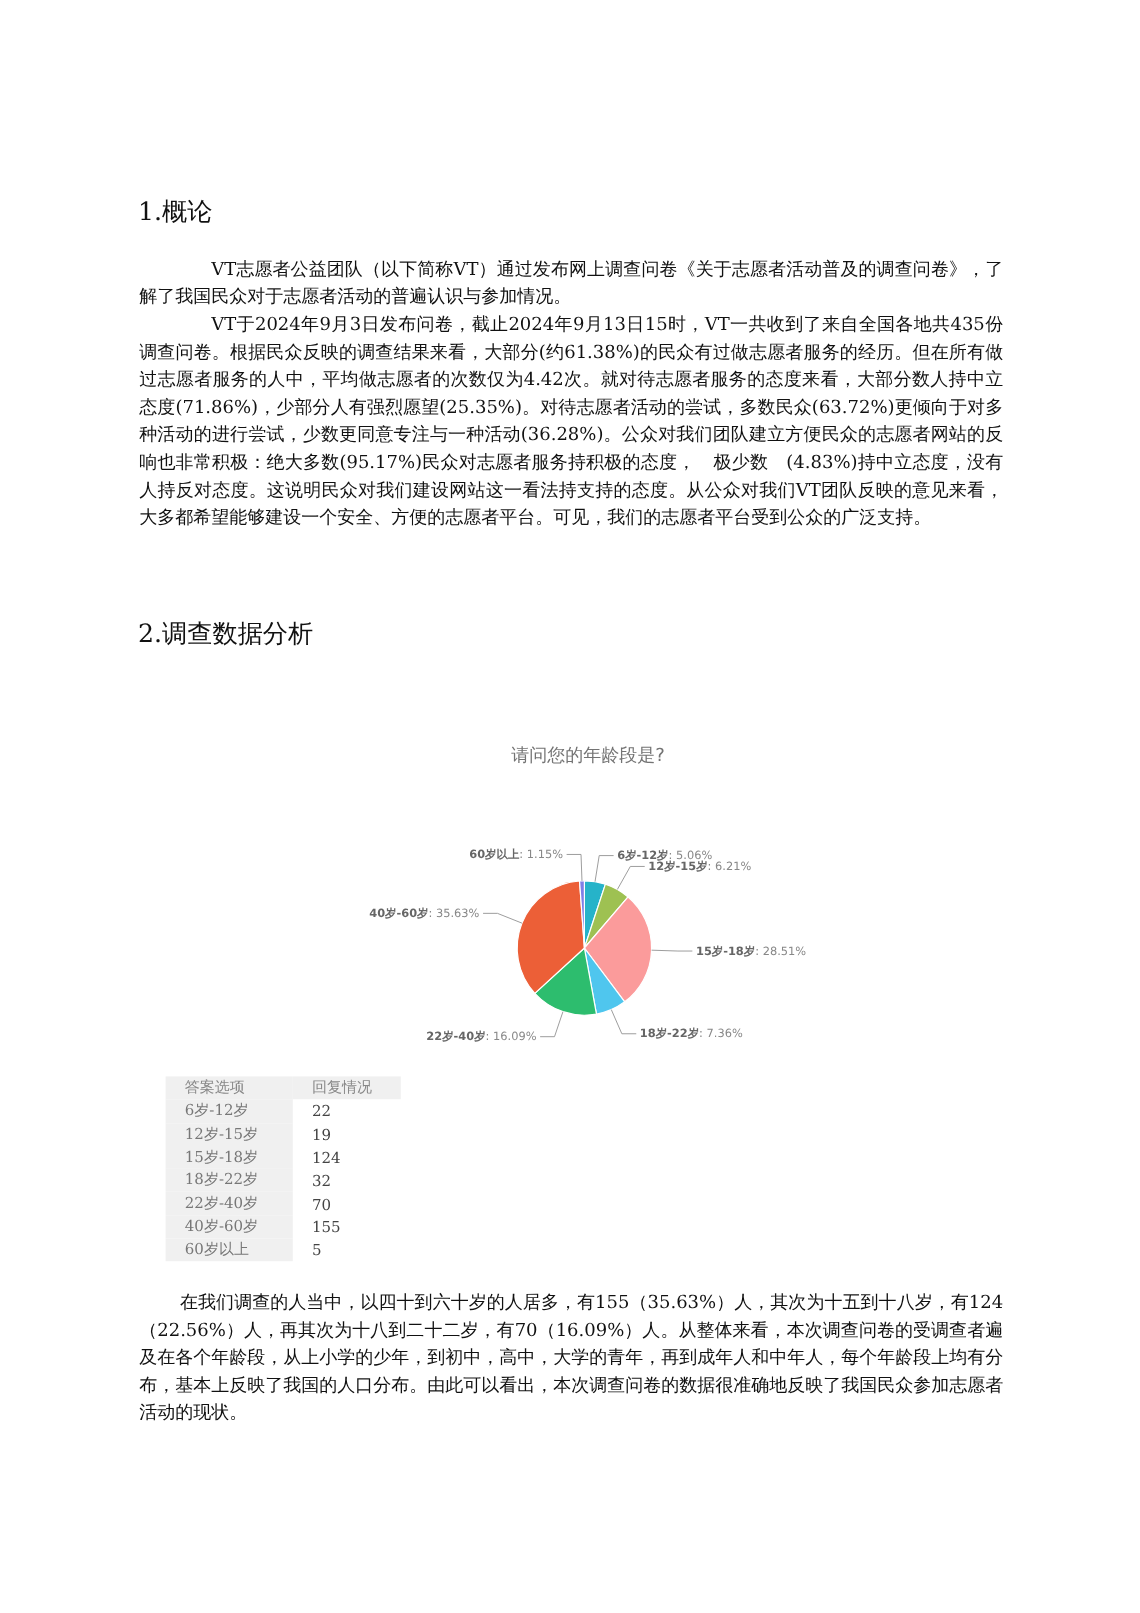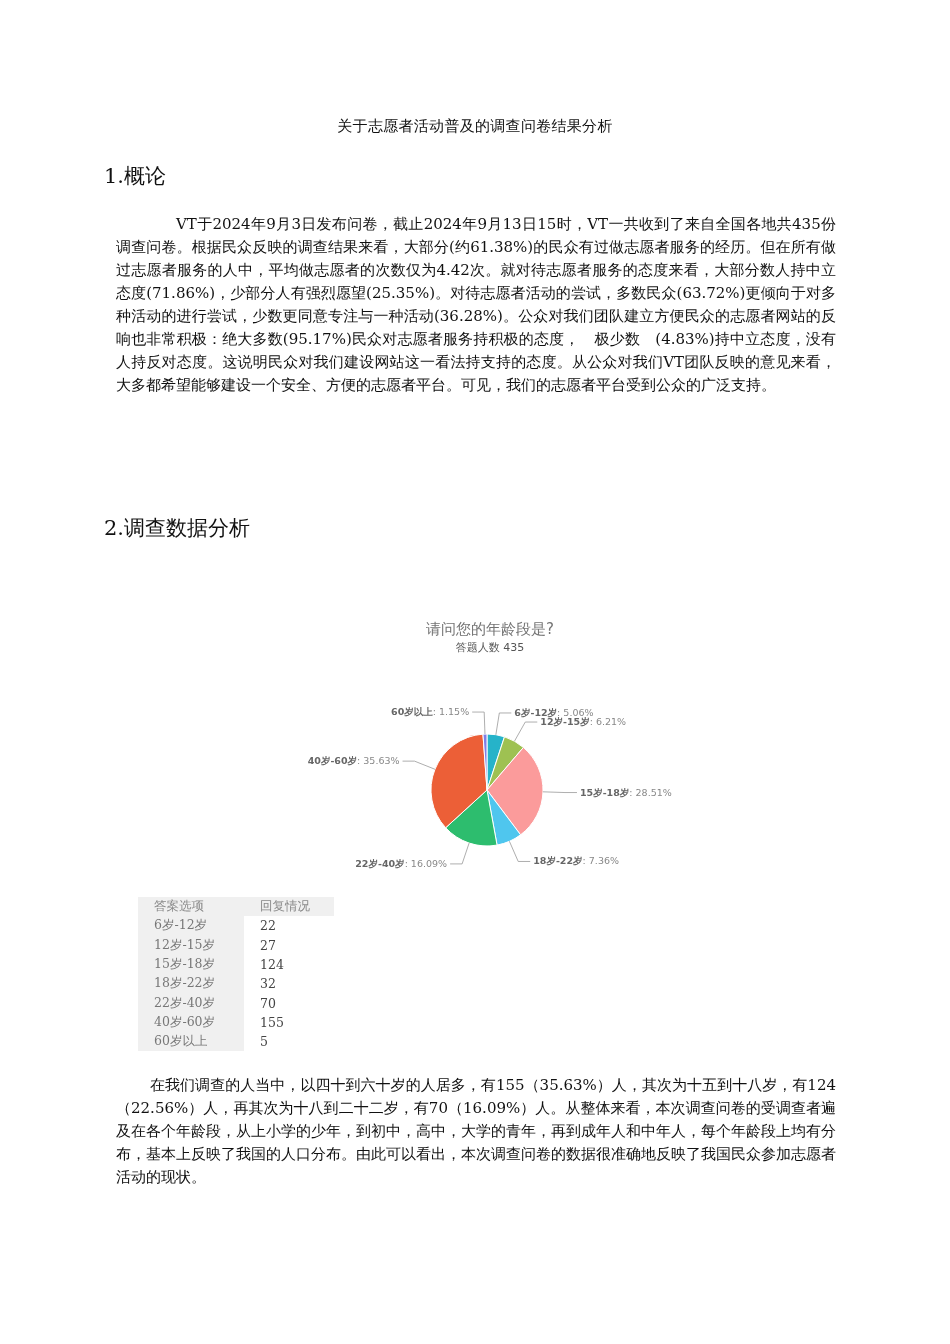--- a/index.html
+++ b/index.html
@@ -7,21 +7,21 @@
     width: 950px; height: 1344px; position: relative; overflow: hidden;
     font-family: "DejaVu Serif", "Liberation Serif", serif;
     color: #111;
   }
   .page { position: absolute; left: 0; top: 0; width: 950px; height: 1344px; }
   .doc-title {
     position: absolute; top: 117px; left: 0; width: 950px;
     text-align: center; font-size: 15px; letter-spacing: 0.3px;
   }
   .h1 {
-    position: absolute; left: 104px; font-size: 21px; font-weight: normal;
+    position: absolute; left: 115px; font-size: 21px; font-weight: normal;
   }
   .para {
     position: absolute; left: 116px; width: 720px;
     font-size: 15px; line-height: 23px; text-align: justify;
   }
   .para p { margin: 0; text-indent: 60px; }
   .sub {
     position: absolute; left: 116px; top: 566px; font-size: 17px;
   }
   .chart-wrap { position: absolute; left: 280px; top: 612px; width: 420px; height: 270px; }
@@ -43,33 +43,32 @@
   }
   .tbl td { padding: 0 16px; height: 19.3px; white-space: nowrap; }
   .tbl td.c1 { background: #f0f0f0; width: 74px; }
   .tbl td.c2 { color: #444; width: 58px; }
   .tbl tr.hdr td { background: #f0f0f0; color: #888; }
 </style>
 </head>
 <body>
 
 <div class="page">
-  <div class="doc-title">关于志愿者活动普及的调查问卷结果分析</div>
 
   <div class="h1" style="top:162px;">1.概论</div>
 
   <div class="para" style="top:213px;">
+    <p>VT志愿者公益团队（以下简称VT）通过发布网上调查问卷《关于志愿者活动普及的调查问卷》，了解了我国民众对于志愿者活动的普遍认识与参加情况。</p>
     <p>VT于2024年9月3日发布问卷，截止2024年9月13日15时，VT一共收到了来自全国各地共435份调查问卷。根据民众反映的调查结果来看，大部分(约61.38%)的民众有过做志愿者服务的经历。但在所有做过志愿者服务的人中，平均做志愿者的次数仅为4.42次。就对待志愿者服务的态度来看，大部分数人持中立态度(71.86%)，少部分人有强烈愿望(25.35%)。对待志愿者活动的尝试，多数民众(63.72%)更倾向于对多种活动的进行尝试，少数更同意专注与一种活动(36.28%)。公众对我们团队建立方便民众的志愿者网站的反响也非常积极：绝大多数(95.17%)民众对志愿者服务持积极的态度，　极少数　(4.83%)持中立态度，没有人持反对态度。这说明民众对我们建设网站这一看法持支持的态度。从公众对我们VT团队反映的意见来看，大多都希望能够建设一个安全、方便的志愿者平台。可见，我们的志愿者平台受到公众的广泛支持。</p>
   </div>
 
   <div class="h1" style="top:514px;">2.调查数据分析</div>
 
   <div class="chart-wrap">
     <div class="chart-title">请问您的年龄段是?</div>
-    <div class="chart-sub">答题人数 435</div>
     <svg class="pie" id="pie" width="420" height="270">
         <path d="M207,178 L207,122 A56,56 0 0 1 224.49715867441634,124.80367081910353 Z" fill="#26b3c9" stroke="#ffffff" stroke-width="1"></path>
         <polyline points="215.86017962204485,122.70535996079637 219.34096447356248,100.98246565968066 231.34096447356248,100.98246565968066" fill="none" stroke="#999" stroke-width="0.8"></polyline>
         <text x="234.34096447356248" y="103.98246565968066" text-anchor="start"><tspan font-weight="bold" fill="#666">6岁-12岁</tspan><tspan fill="#888">: </tspan><tspan fill="#888">5.06%</tspan></text>
         <path d="M207,178 L224.49715867441634,124.80367081910353 A56,56 0 0 1 243.40751772180707,135.45011570713376 Z" fill="#9ec152" stroke="#ffffff" stroke-width="1"></path>
         <polyline points="234.47299094627044,129.2021028274154 245.2659516751624,110.03150036675713 257.2659516751624,110.03150036675713" fill="none" stroke="#999" stroke-width="0.8"></polyline>
         <text x="260.2659516751624" y="113.03150036675713" text-anchor="start"><tspan font-weight="bold" fill="#666">12岁-15岁</tspan><tspan fill="#888">: </tspan><tspan fill="#888">6.21%</tspan></text>
         <path d="M207,178 L243.40751772180707,135.45011570713376 A56,56 0 0 1 240.56690720957684,222.8248005057876 Z" fill="#fb9b9b" stroke="#ffffff" stroke-width="1"></path>
         <polyline points="262.9704289963504,179.81963676718772 284.95881181634513,180.5344940685829 296.95881181634513,180.5344940685829" fill="none" stroke="#999" stroke-width="0.8"></polyline>
         <text x="299.95881181634513" y="183.5344940685829" text-anchor="start"><tspan font-weight="bold" fill="#666">15岁-18岁</tspan><tspan fill="#888">: </tspan><tspan fill="#888">28.51%</tspan></text>
@@ -93,21 +92,21 @@
         <tr class="hdr">
           <td class="c1">答案选项</td>
           <td class="c2">回复情况</td>
         </tr>
         <tr>
           <td class="c1">6岁-12岁</td>
           <td class="c2">22</td>
         </tr>
         <tr>
           <td class="c1">12岁-15岁</td>
-          <td class="c2">27</td>
+          <td class="c2">19</td>
         </tr>
         <tr>
           <td class="c1">15岁-18岁</td>
           <td class="c2">124</td>
         </tr>
         <tr>
           <td class="c1">18岁-22岁</td>
           <td class="c2">32</td>
         </tr>
         <tr>

